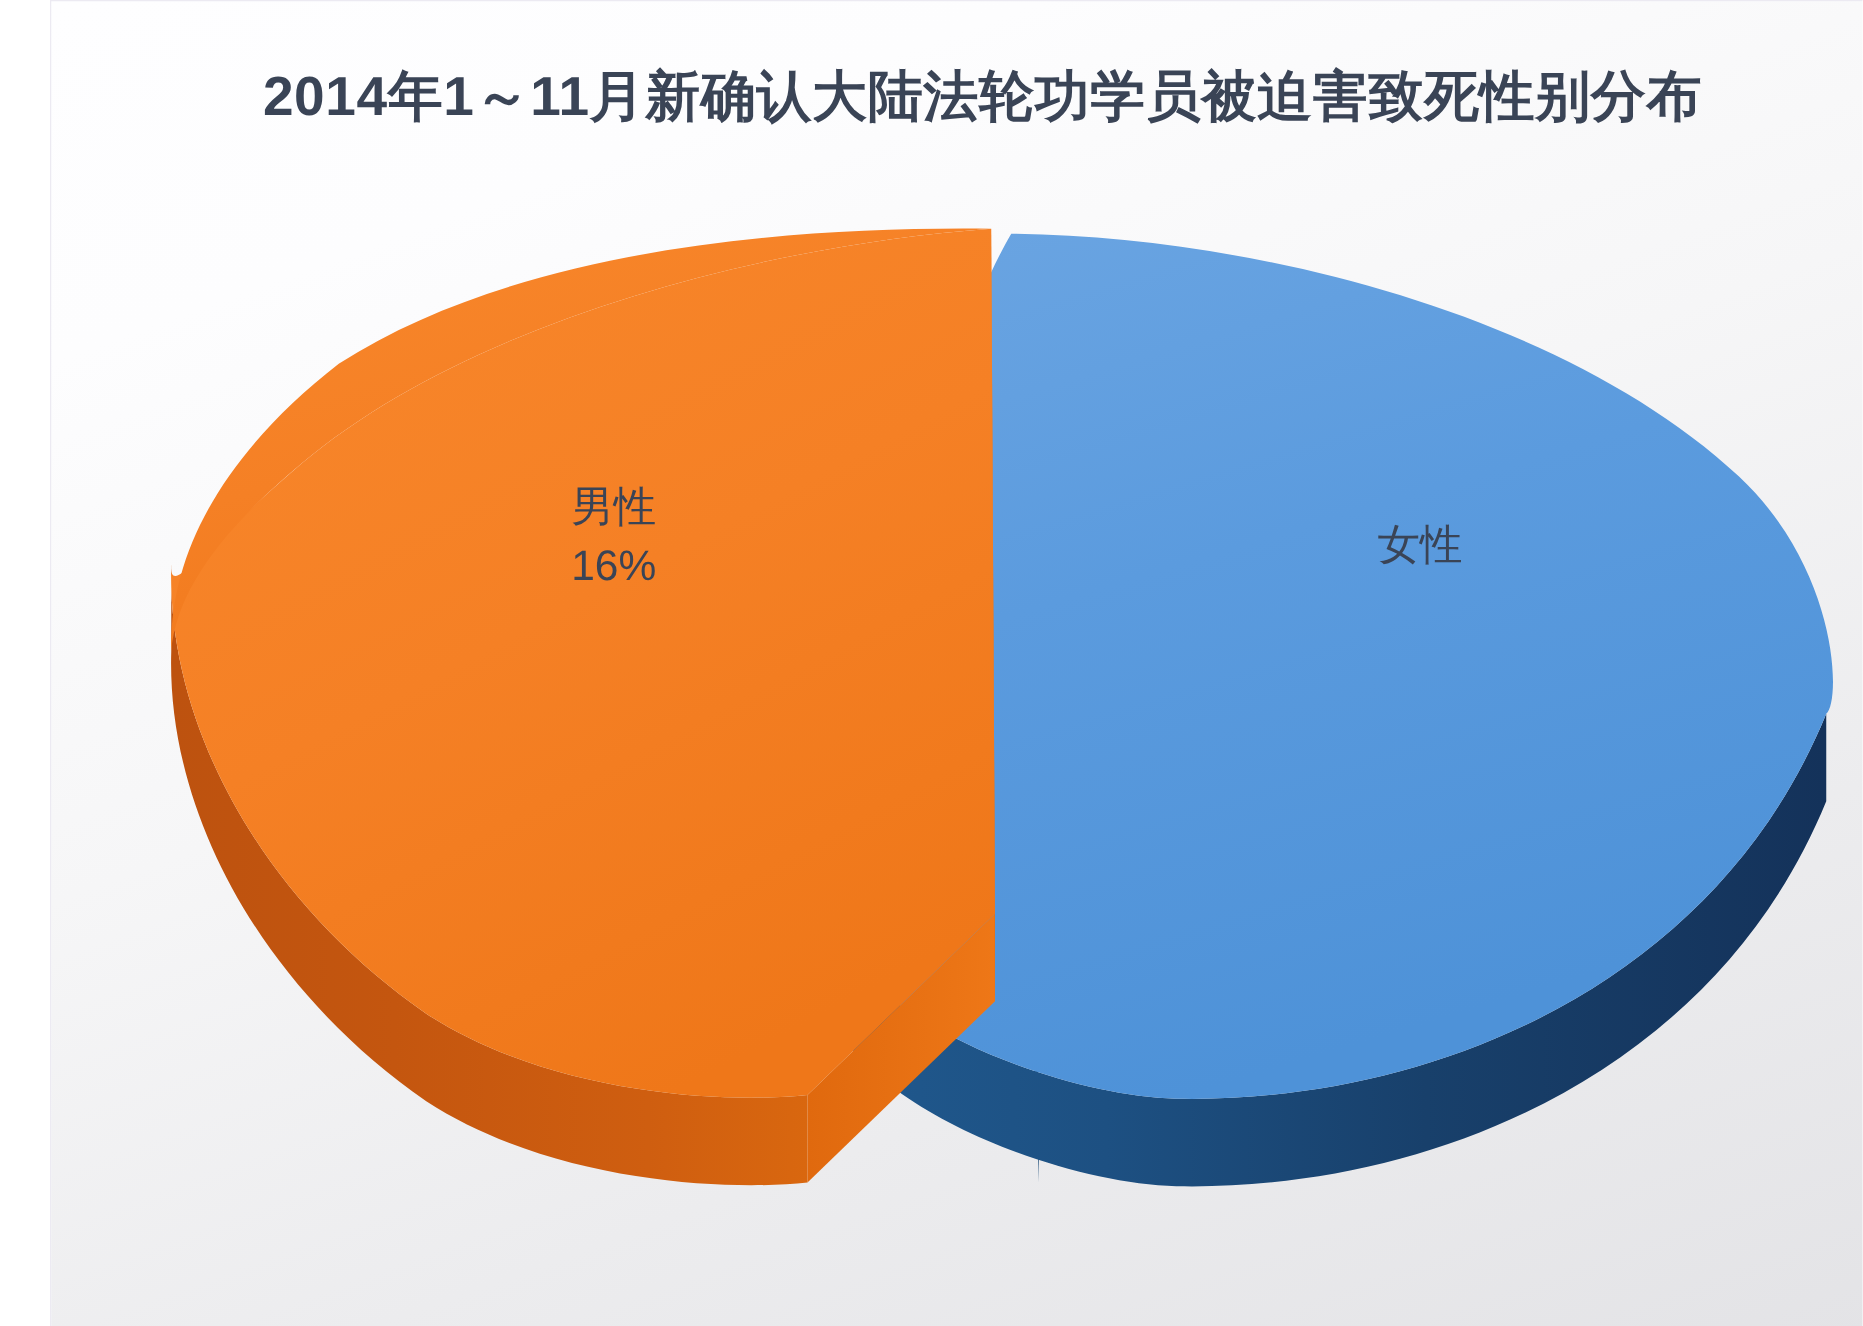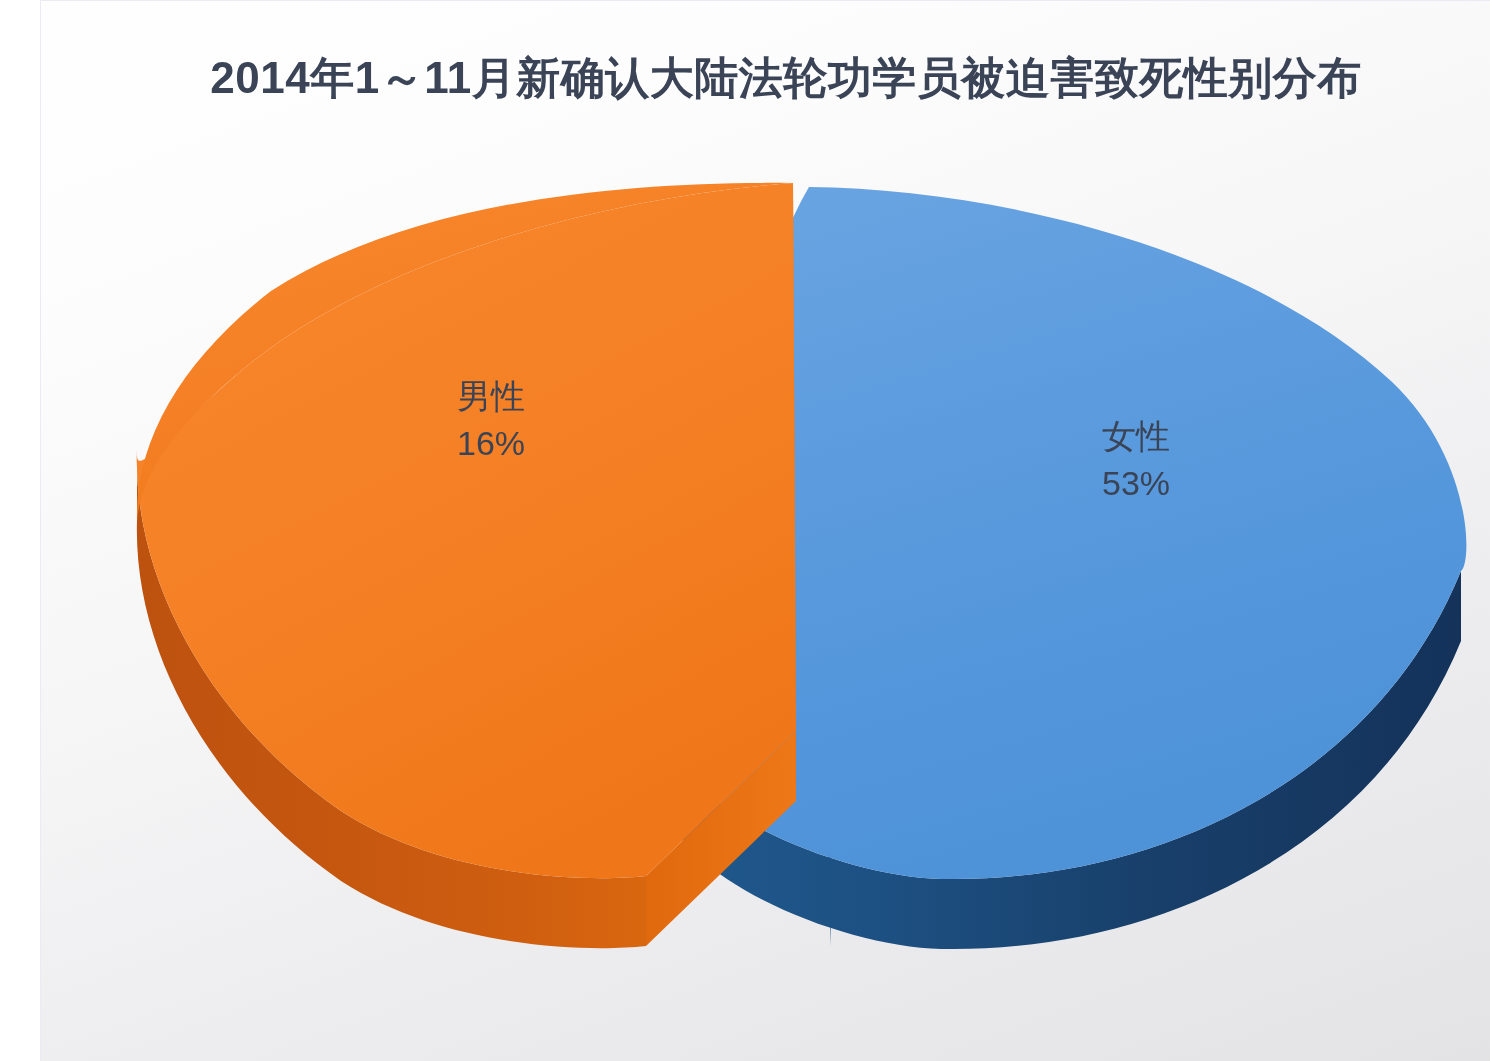--- a/index.html
+++ b/index.html
@@ -45,21 +45,21 @@
     position: absolute;
     text-align: center;
     color: #3a4456;
     font-size: 34px;
     line-height: 1.38;
     user-select: none;
     pointer-events: none;
   }
   .slice-label .lbl-name { display: block; }
   .slice-label .lbl-pct { display: block; }
-  #label-male  { left: 340px; top: 372px; width: 220px; }
+  #label-male  { left: 340px; top: 382px; width: 220px; }
   #label-female { left: 985px; top: 412px; width: 220px; }
 </style>
 </head>
 <body>
 
 <div id="chart-root">
 
   <div id="chart-title">2014年1～11月新确认大陆法轮功学员被迫害致死性别分布</div>
 
   <svg id="pie-svg" width="1490" height="1061" viewBox="0 0 1490 1061">
@@ -160,16 +160,15 @@
     </g>
   </svg>
 
   <div class="slice-label" id="label-male">
     <span class="lbl-name">男性</span>
     <span class="lbl-pct">16%</span>
   </div>
 
   <div class="slice-label" id="label-female">
     <span class="lbl-name">女性</span>
-    <span class="lbl-pct">53%</span>
   </div>
 
 </div>
 
 </body></html>

